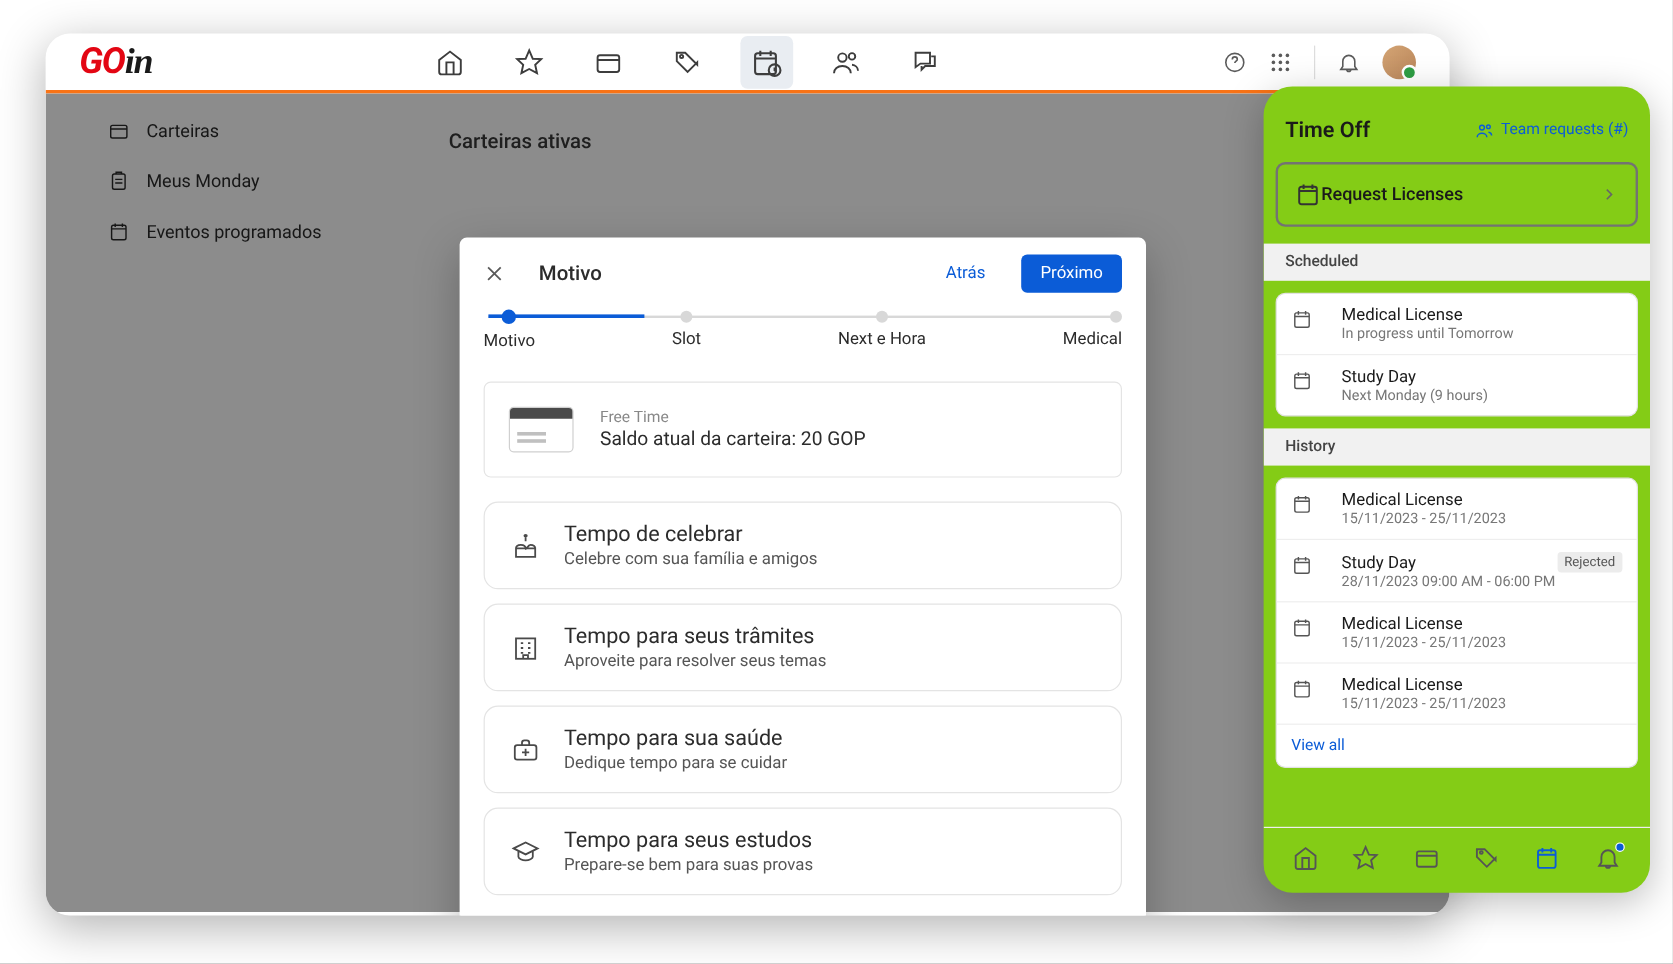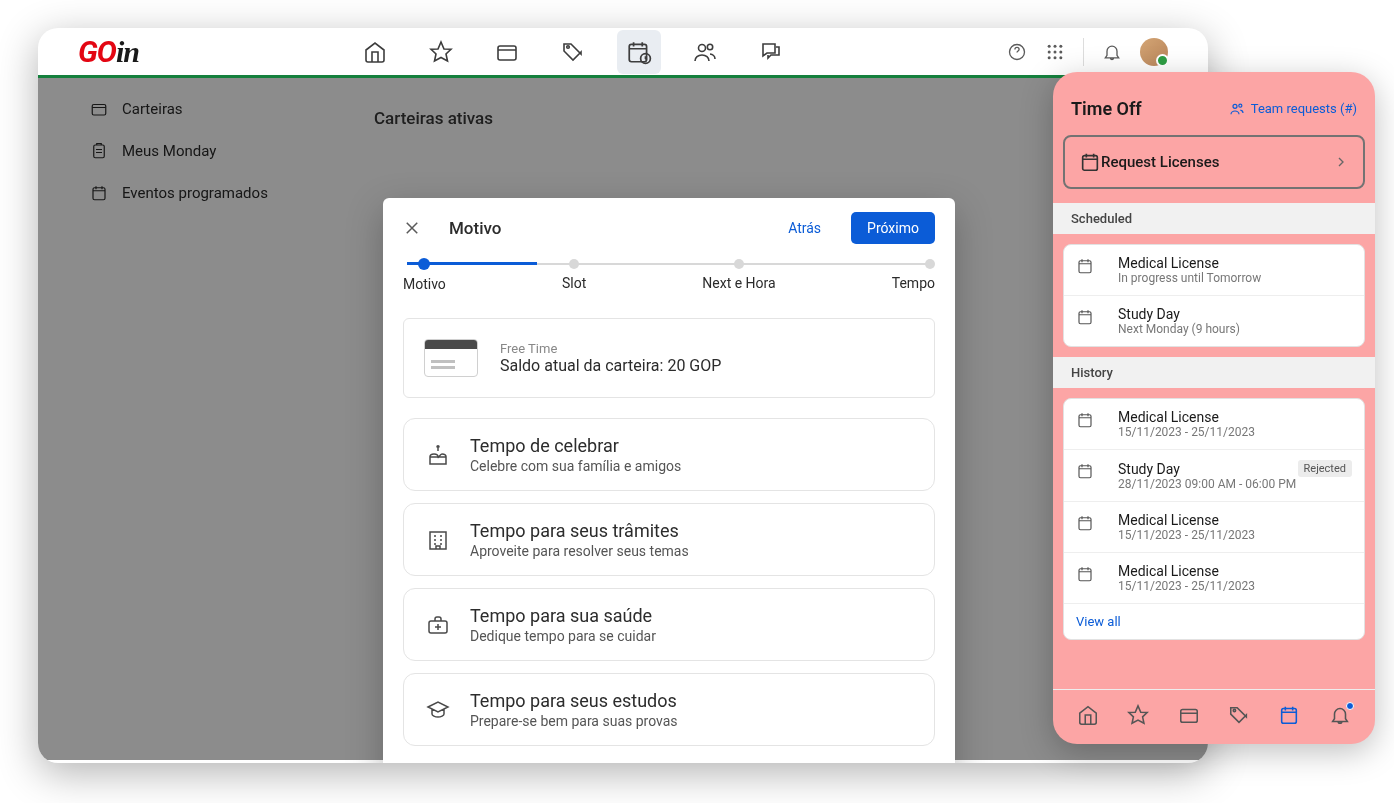--- a/index.html
+++ b/index.html
@@ -14,22 +14,22 @@
     height: 735px;
     background: #fff;
     border-radius: 20px;
     box-shadow: 0 10px 40px rgba(0,0,0,0.3);
     overflow: hidden;
   }
   .desktop-header {
     display: flex;
     align-items: center;
     height: 50px;
-    padding: 0 40px;
-    border-bottom: 3px solid #15803d;
+    padding: 0 28px;
+    border-bottom: 3px solid #f97316;
     justify-content: space-between;
   }
   .logo {
     font-weight: 700;
     font-size: 30px;
     font-style: italic;
     letter-spacing: -1px;
   }
   .logo .go { color: #e30613; }
   .logo .in { color: #1a1a1a; font-style: italic; font-family: cursive; }
@@ -243,21 +243,21 @@
   .reason-title { font-size: 18px; color: #2c2c2c; margin-bottom: 2px;}
   .reason-sub { font-size: 14px; color: #555; }
 
   
   .mobile-panel {
     position: absolute;
     top: 72px;
     left: 1053px;
     width: 322px;
     height: 672px;
-    background: #fca5a5;
+    background: #84cc16;
     border-radius: 24px;
     box-shadow: 0 8px 32px rgba(0,0,0,0.25);
     display: flex;
     flex-direction: column;
     overflow: hidden;
   }
   .mobile-header {
     display: flex;
     justify-content: space-between;
     align-items: center;
@@ -497,21 +497,21 @@
         <div class="step">
             <div class="step-dot"></div>
             <div class="step-label">Slot</div>
           </div>
         <div class="step">
             <div class="step-dot"></div>
             <div class="step-label">Next e Hora</div>
           </div>
         <div class="step">
             <div class="step-dot"></div>
-            <div class="step-label">Tempo</div>
+            <div class="step-label">Medical</div>
           </div>
       </div>
       <div class="modal-content">
         <div class="balance-card">
           <div class="balance-icon"></div>
           <div>
             <div class="balance-label">Free Time</div>
             <div class="balance-text">Saldo atual da carteira: 20 GOP</div>
           </div>
         </div>

